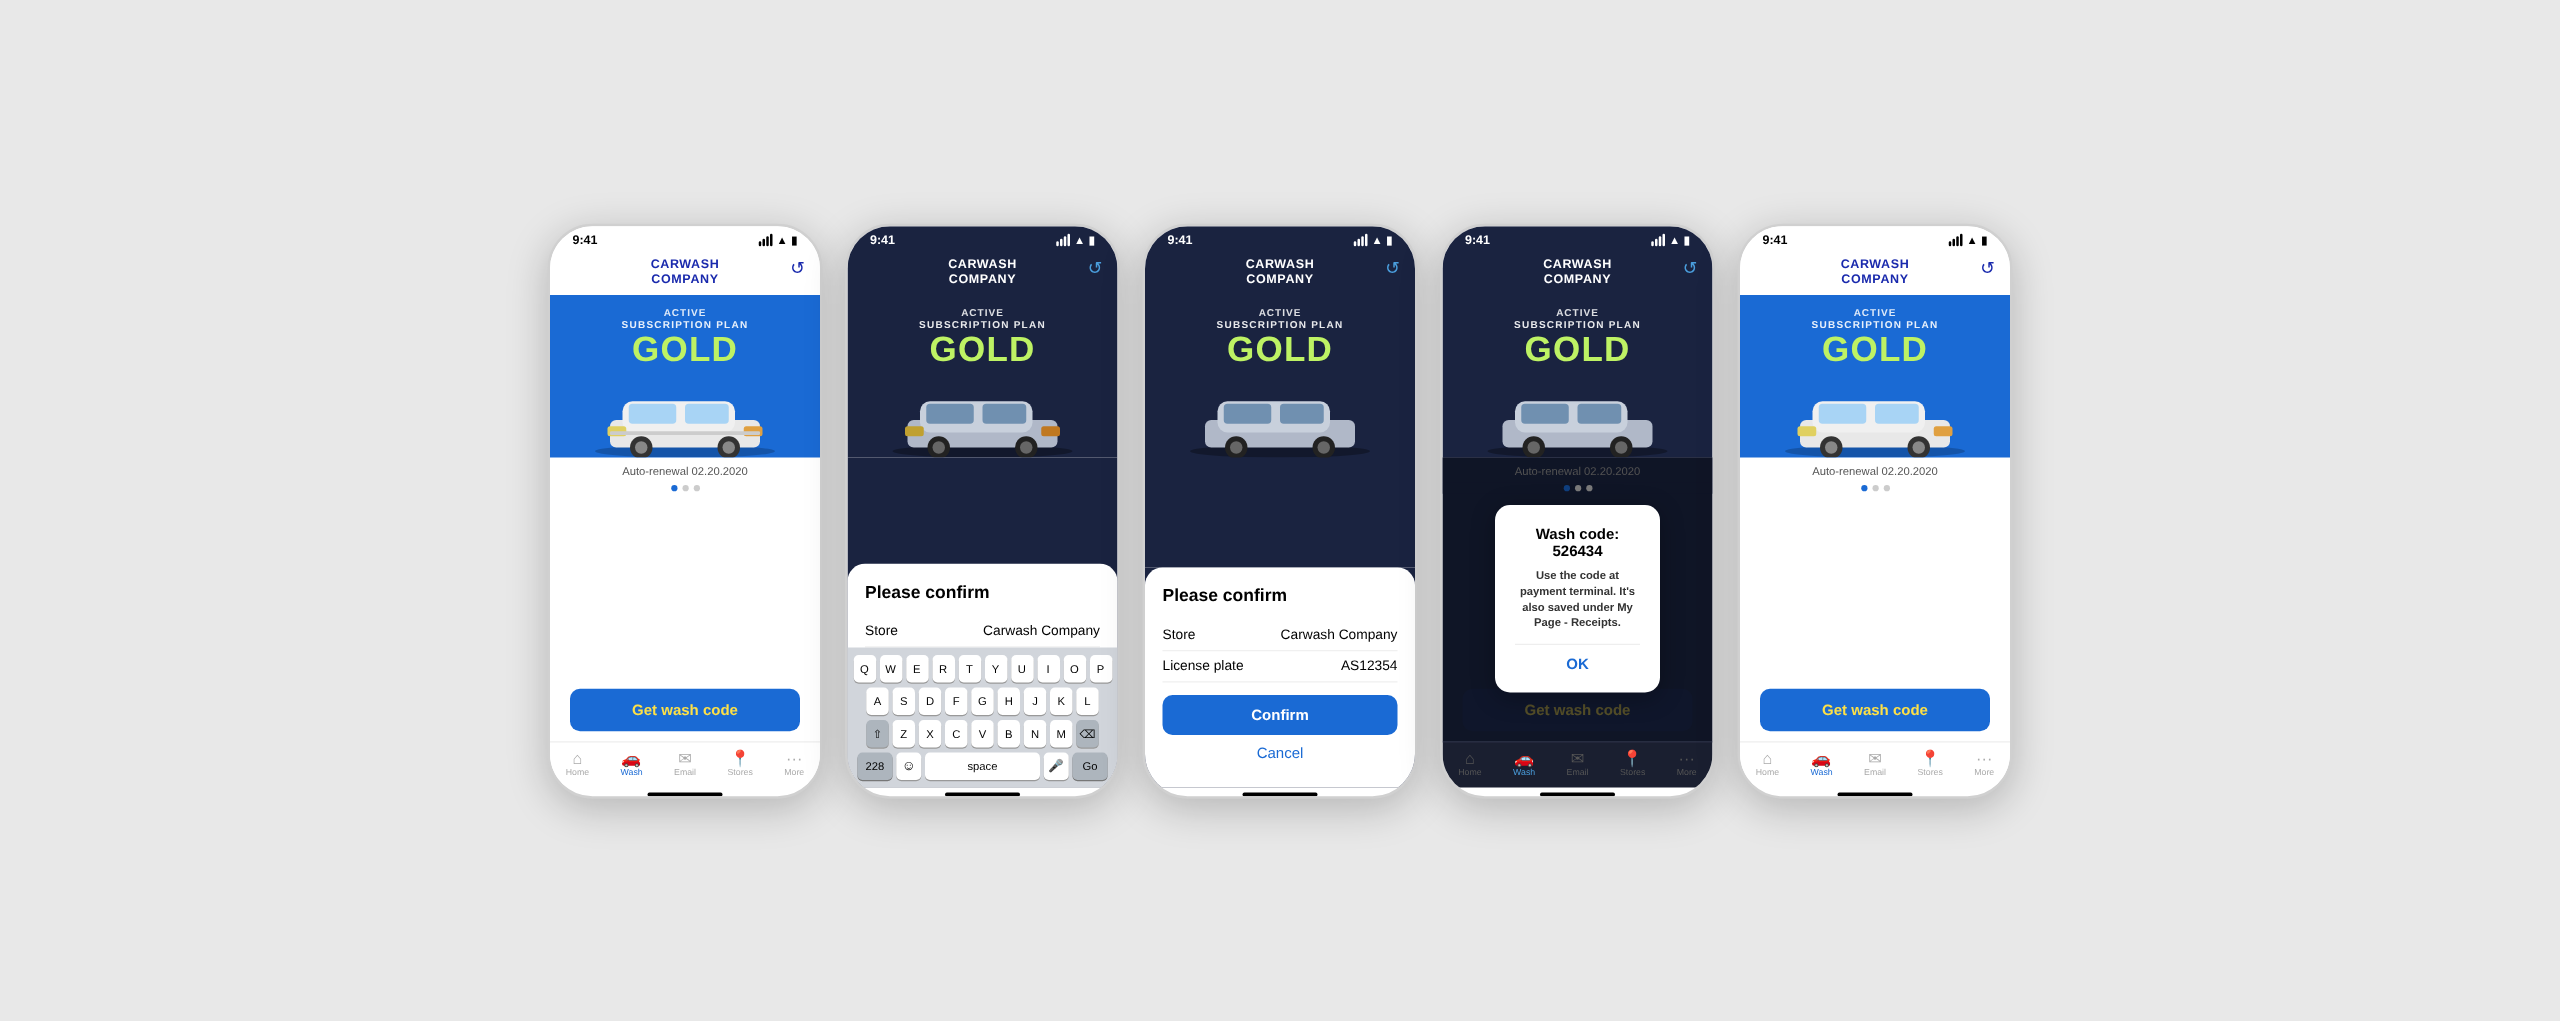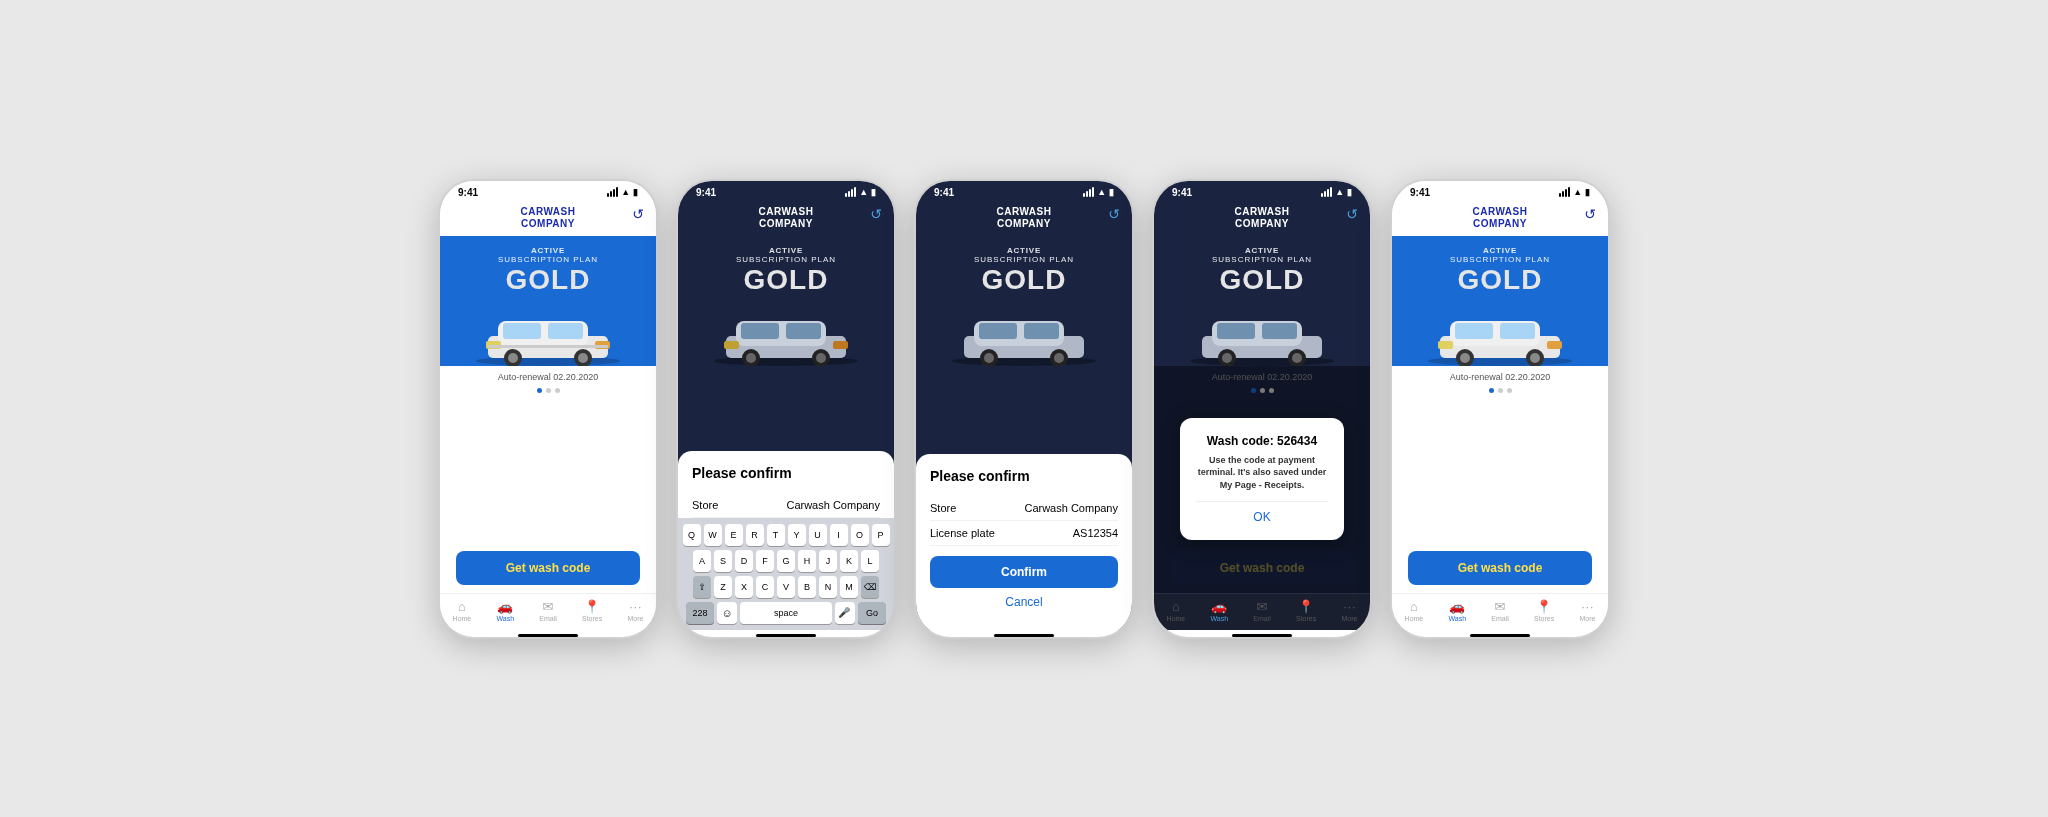--- a/index.html
+++ b/index.html
@@ -88,36 +88,36 @@
     .hero-text-top {
       font-size: 8px;
       font-weight: 600;
       color: rgba(255,255,255,0.85);
       text-transform: uppercase;
       letter-spacing: 0.8px;
       text-align: center;
     }
     .hero-plan-label {
       font-size: 8px;
-      font-weight: 400;
+      font-weight: 700;
       color: rgba(255,255,255,0.9);
       text-transform: uppercase;
       letter-spacing: 1px;
       text-align: center;
     }
     .hero-plan-name {
       font-size: 28px;
       font-weight: 900;
       color: #fff;
       text-align: center;
       letter-spacing: 1px;
       line-height: 1;
       margin: 2px 0;
     }
-    .hero-plan-name.gold { color: #e5e5e5; }
+    .hero-plan-name.gold { color: #bef264; }
     .hero-car {
       width: 100%;
       height: 70px;
       display: flex;
       align-items: flex-end;
       justify-content: center;
     }
     
     .car-svg { width: 160px; height: 65px; }
     .auto-renewal {
@@ -259,41 +259,41 @@
       background: rgba(0,0,0,0.4);
       display: flex;
       align-items: center;
       justify-content: center;
       z-index: 20;
     }
     .alert-box {
       background: #fff;
       border-radius: 12px;
       padding: 16px;
-      width: 164px;
+      width: 132px;
       text-align: center;
       box-shadow: 0 4px 20px rgba(0,0,0,0.3);
     }
     .alert-title {
       font-size: 12px;
       font-weight: 700;
       color: #000;
       margin-bottom: 6px;
     }
     .alert-body {
       font-size: 9px;
       color: #333;
       line-height: 1.4;
       margin-bottom: 10px;
       font-weight: bold;
     }
     .alert-ok {
       color: #1a6ad4;
       font-size: 12px;
-      font-weight: 400;
+      font-weight: 700;
       cursor: pointer;
       border-top: 1px solid #eee;
       padding-top: 8px;
     }
   </style>
 </head>
 <body>
 
 <div class="phones-container">
 

